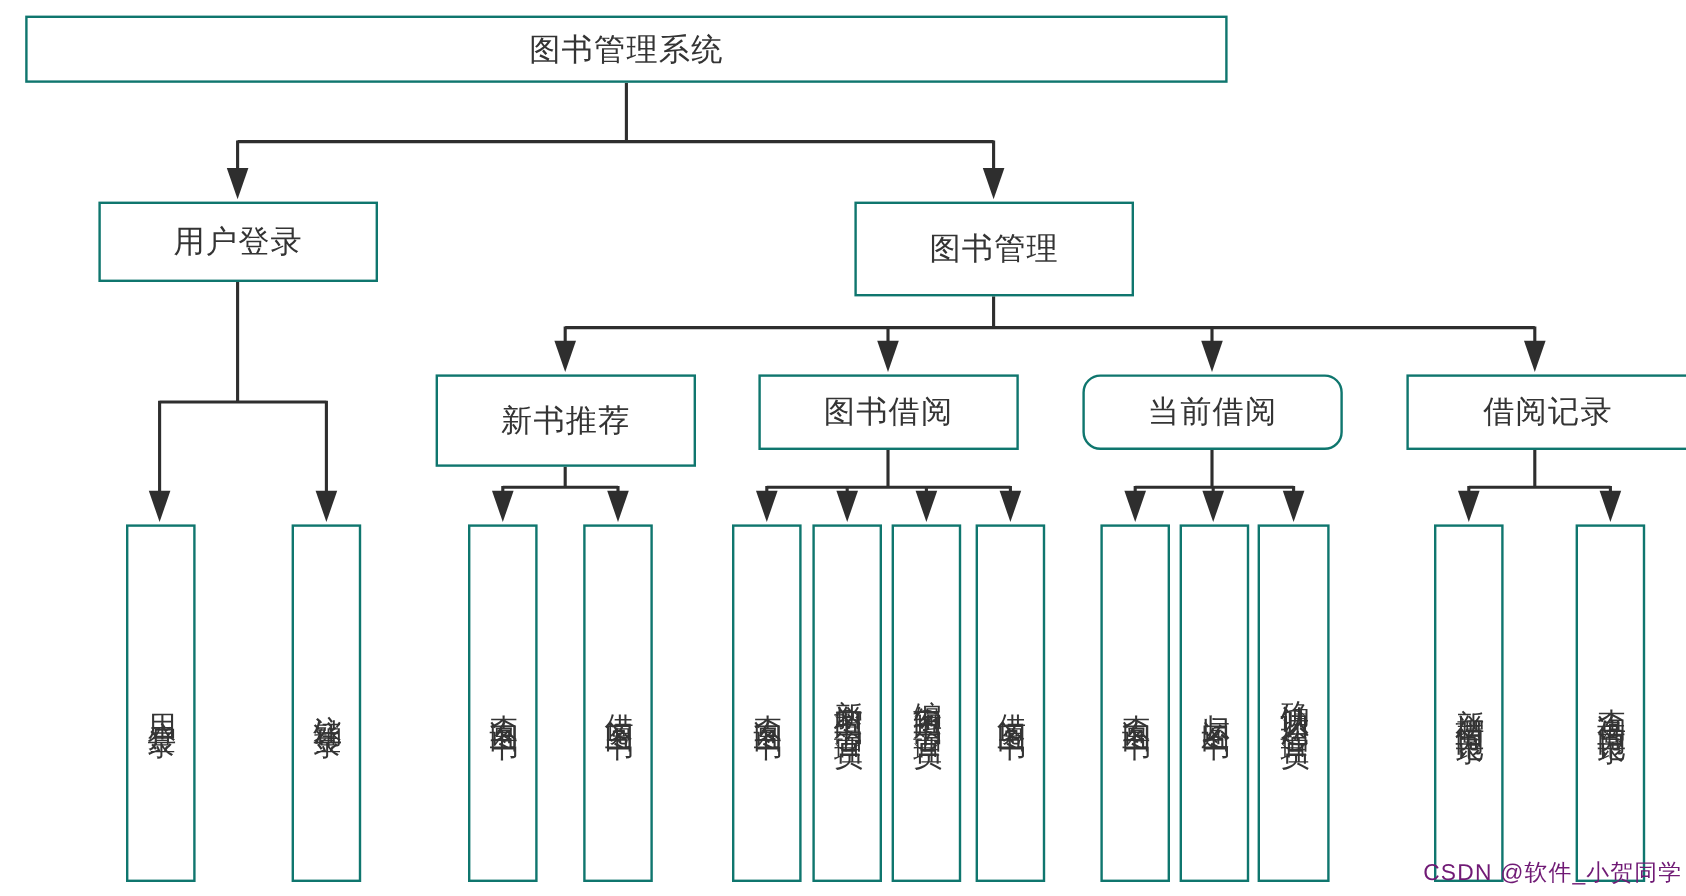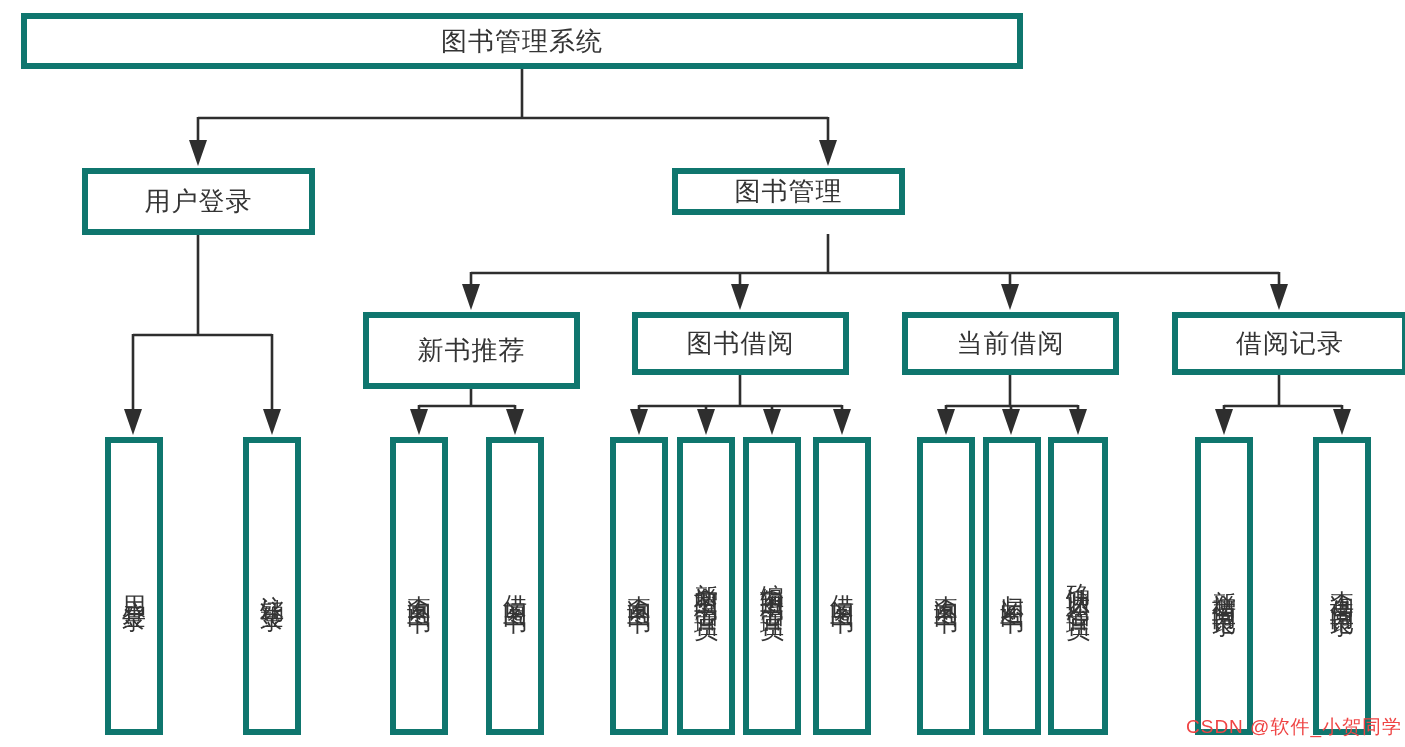--- a/index.html
+++ b/index.html
@@ -13,21 +13,21 @@
   }
   .connectors {
     position: absolute;
     left: 0; top: 0;
     width: 1405px; height: 747px;
     z-index: 1;
   }
   .box {
     position: absolute;
     box-sizing: border-box;
-    border: 6px solid #0f766e;
+    border: 2px solid #0f766e;
     background: #ffffff;
     color: #343434;
     display: flex;
     align-items: center;
     justify-content: center;
     z-index: 2;
   }
   .hbox {
     font-size: 26px;
     letter-spacing: 1px;
@@ -39,21 +39,21 @@
     font-size: 24px;
     letter-spacing: 5px;
     line-height: 1;
     white-space: nowrap;
   }
   .watermark {
     position: absolute;
     left: 1186px;
     top: 714px;
     font-size: 19px;
-    color: #ef4444;
+    color: #701a75;
     letter-spacing: 1px;
     white-space: nowrap;
     z-index: 5;
   }
 </style>
 </head>
 <body>
 
 <div class="stage">
 
@@ -93,25 +93,25 @@
       <polygon points="1002,409 1020,409 1011,435"></polygon>
       <polygon points="1069,409 1087,409 1078,435"></polygon>
       <polygon points="1215,409 1233,409 1224,435"></polygon>
       <polygon points="1333,409 1351,409 1342,435"></polygon>
     </g>
   </svg>
 
   <div class="box hbox" style="left:21px; top:13px; width:1002px; height:56px;">图书管理系统</div>
 
   <div class="box hbox" style="left:82px; top:168px; width:233px; height:67px;">用户登录</div>
-  <div class="box hbox" style="left:672px; top:168px; width:233px; height:47px;">图书管理</div>
+  <div class="box hbox" style="left:712px; top:168px; width:233px; height:79px;">图书管理</div>
 
   <div class="box hbox" style="left:363px; top:312px; width:217px; height:77px;">新书推荐</div>
   <div class="box hbox" style="left:632px; top:312px; width:217px; height:63px;">图书借阅</div>
-  <div class="box hbox" style="left:902px; top:312px; width:217px; height:63px;">当前借阅</div>
+  <div class="box hbox" style="left:902px; top:312px; width:217px; height:63px;border-radius:15px;">当前借阅</div>
   <div class="box hbox" style="left:1172px; top:312px; width:236px; height:63px;">借阅记录</div>
 
   <div class="box vbox" style="left:105px; top:437px; width:58px; height:298px;">用户登录</div>
   <div class="box vbox" style="left:243px; top:437px; width:58px; height:298px;">注销登录</div>
 
   <div class="box vbox" style="left:390px; top:437px; width:58px; height:298px;">查询图书</div>
   <div class="box vbox" style="left:486px; top:437px; width:58px; height:298px;">借阅图书</div>
 
   <div class="box vbox" style="left:610px; top:437px; width:58px; height:298px;">查询图书</div>
   <div class="box vbox" style="left:677px; top:437px; width:58px; height:298px;">新增图书（管理员）</div>

